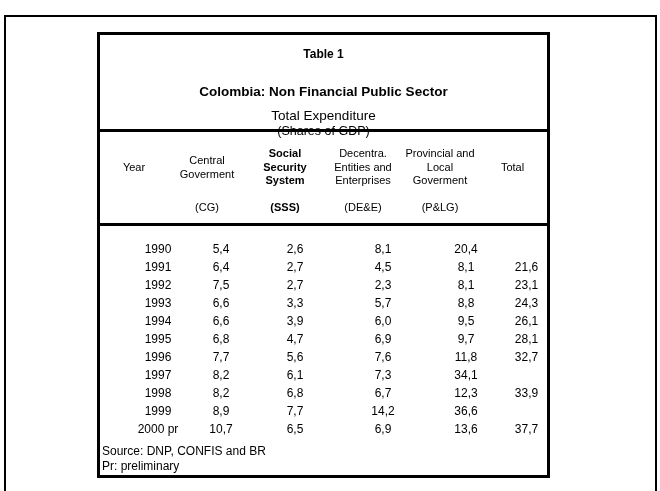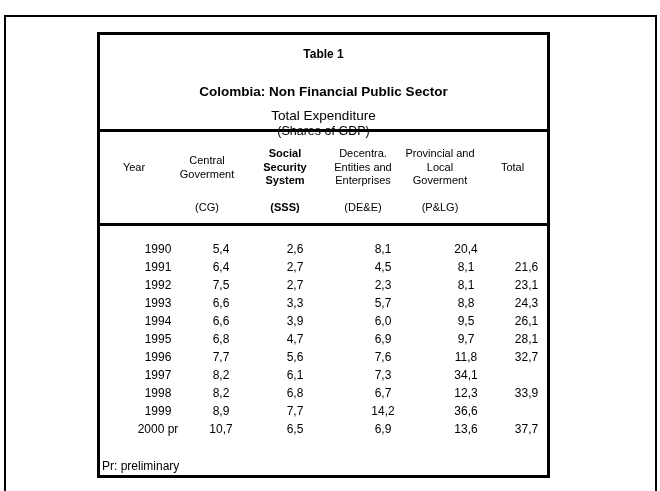--- a/index.html
+++ b/index.html
@@ -217,16 +217,17 @@
       <div class="dcell">2000 pr</div>
       <div class="dcell">10,7</div>
       <div class="dcell">6,5</div>
       <div class="dcell">6,9</div>
       <div class="dcell">13,6</div>
       <div class="dcell">37,7</div>
     </div>
   </div>
 
   <div class="footer">
+    <div>Source: DNP, CONFIS and BR</div>
     <div>Pr: preliminary</div>
   </div>
 
 </div>
 
 </body></html>

